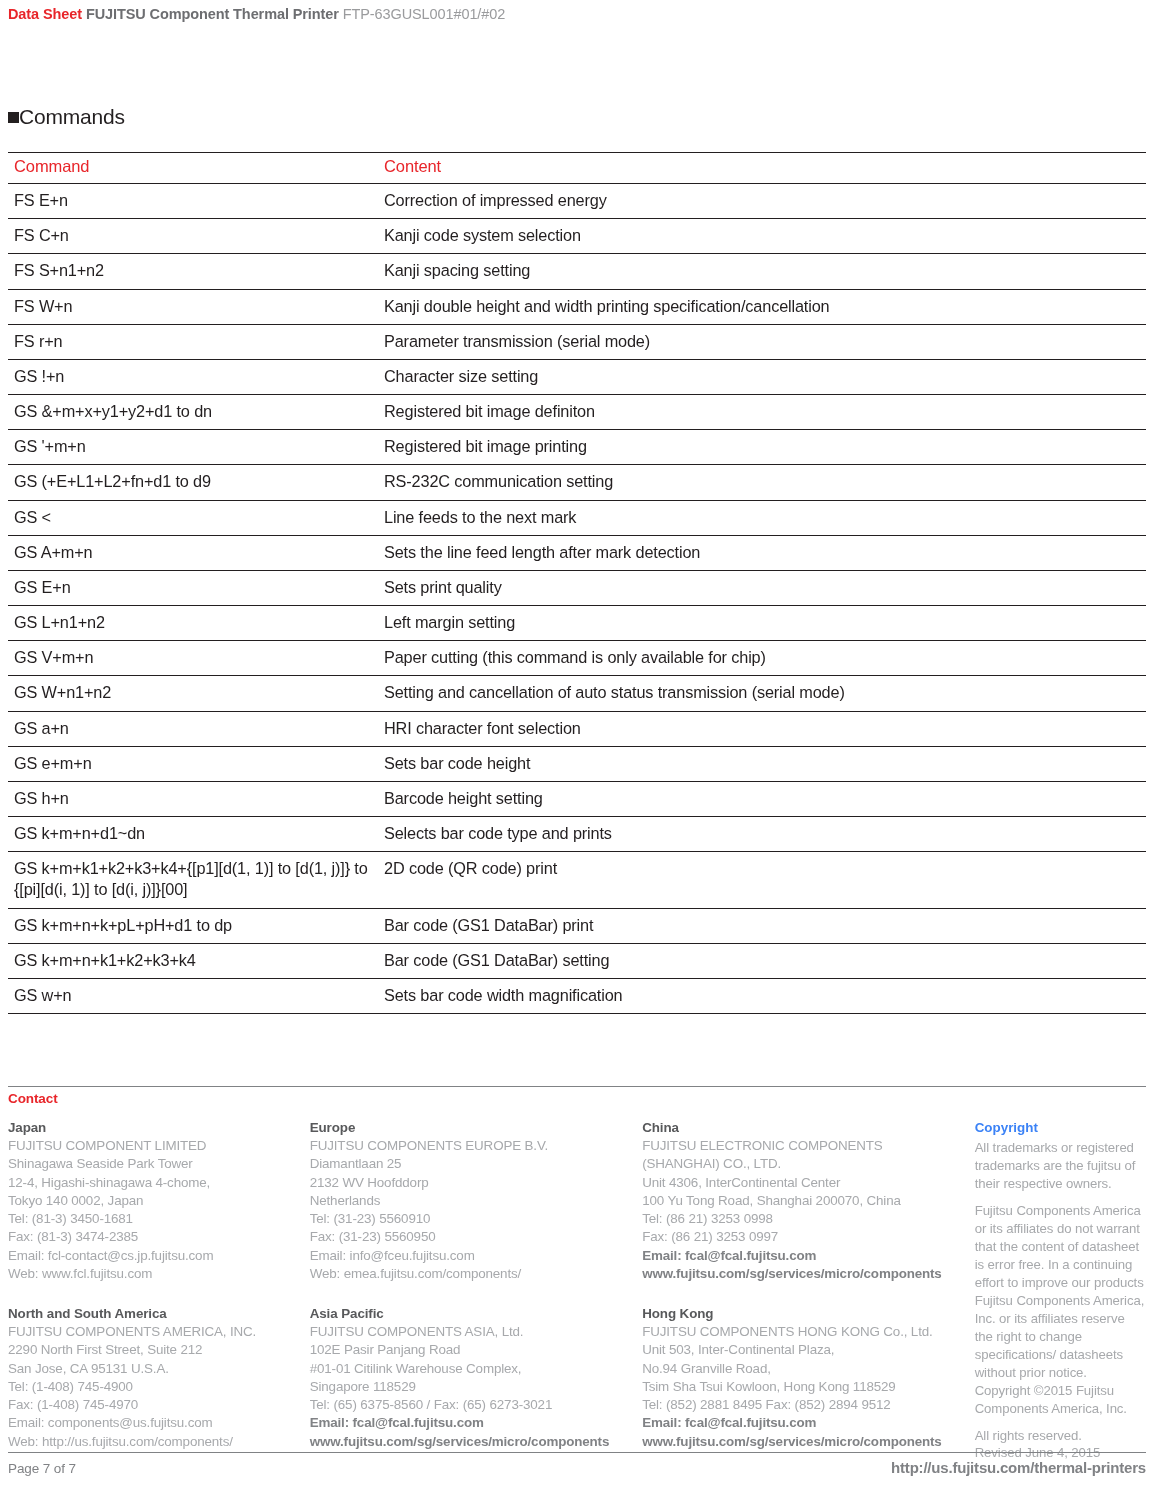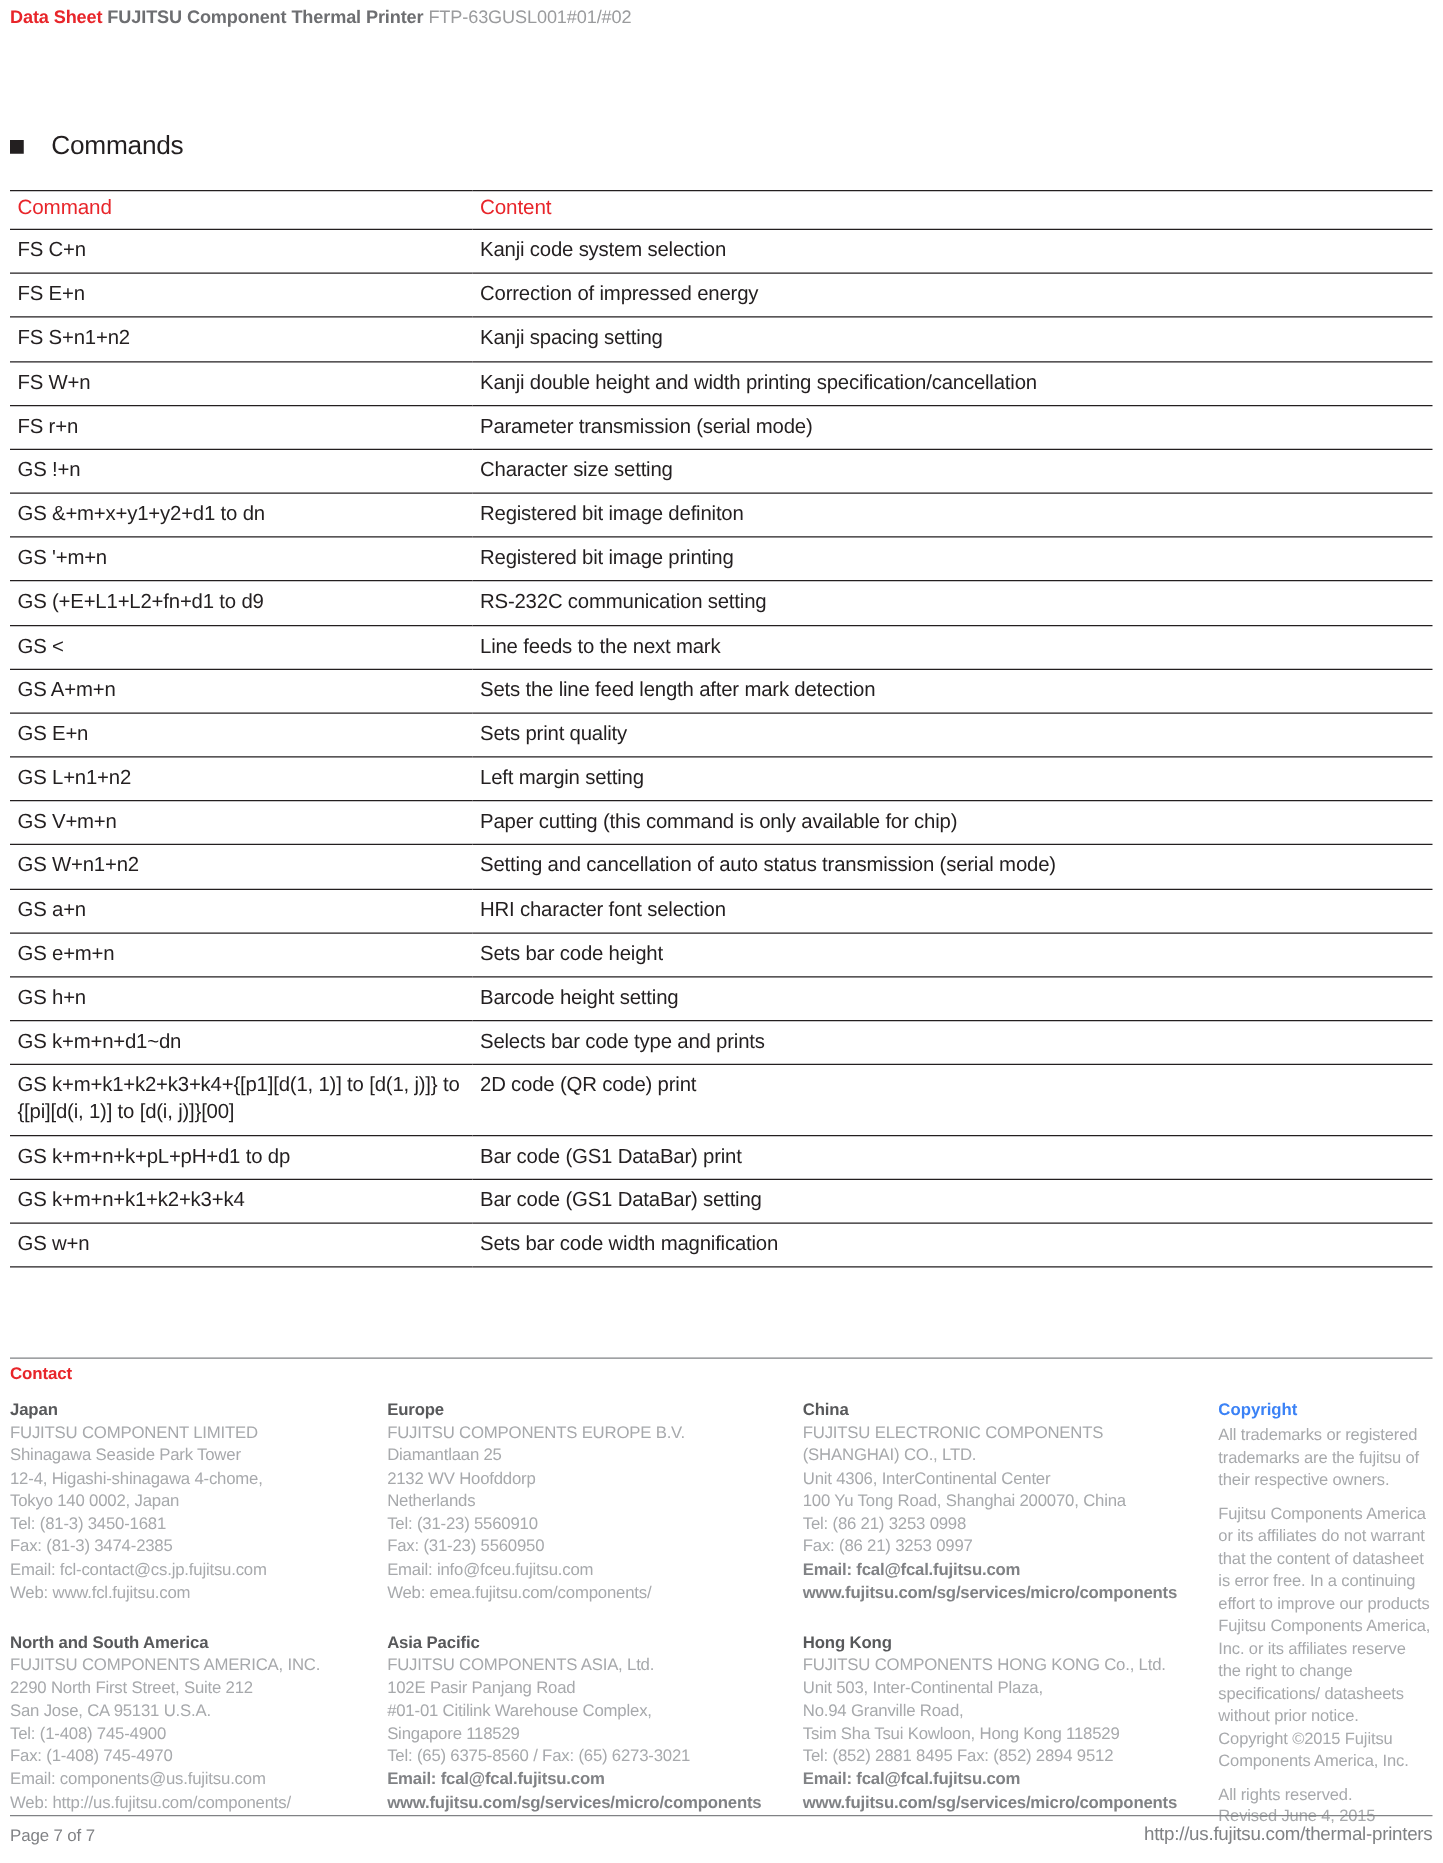--- a/index.html
+++ b/index.html
@@ -46,21 +46,20 @@
     font-weight: normal;
   }
 
   
   .section-title {
     position: absolute;
     top: 105px;
     left: 8px;
     display: flex;
     align-items: center;
-    gap: 22px;
   }
   .bullet-square {
     width: 11px;
     height: 11px;
     background: #231f20;
     display: inline-block;
   }
   .section-title .st-label {
     font-size: 21px;
     color: #231f20;
@@ -197,21 +196,21 @@
     font-size: 13.5px;
     color: #808285;
     letter-spacing: -0.1px;
   }
   .footer-right {
     position: absolute;
     top: 1459px;
     right: 8px;
     font-size: 15px;
     color: #808285;
-    font-weight: normal;
+    font-weight: bold;
     letter-spacing: -0.2px;
     text-align: right;
   }
 </style>
 </head>
 <body>
 
 <div class="page">
 
   <div class="doc-header">
@@ -231,26 +230,26 @@
         <col class="c2">
       </colgroup>
     <thead>
       <tr>
         <th>Command</th>
         <th>Content</th>
       </tr>
     </thead>
     <tbody id="cmd-body">
         <tr>
+          <td>FS E+n</td>
+          <td>Correction of impressed energy</td>
+        </tr>
+        <tr>
           <td>FS C+n</td>
           <td>Kanji code system selection</td>
-        </tr>
-        <tr>
-          <td>FS E+n</td>
-          <td>Correction of impressed energy</td>
         </tr>
         <tr>
           <td>FS S+n1+n2</td>
           <td>Kanji spacing setting</td>
         </tr>
         <tr>
           <td>FS W+n</td>
           <td>Kanji double height and width printing specification/cancellation</td>
         </tr>
         <tr>

